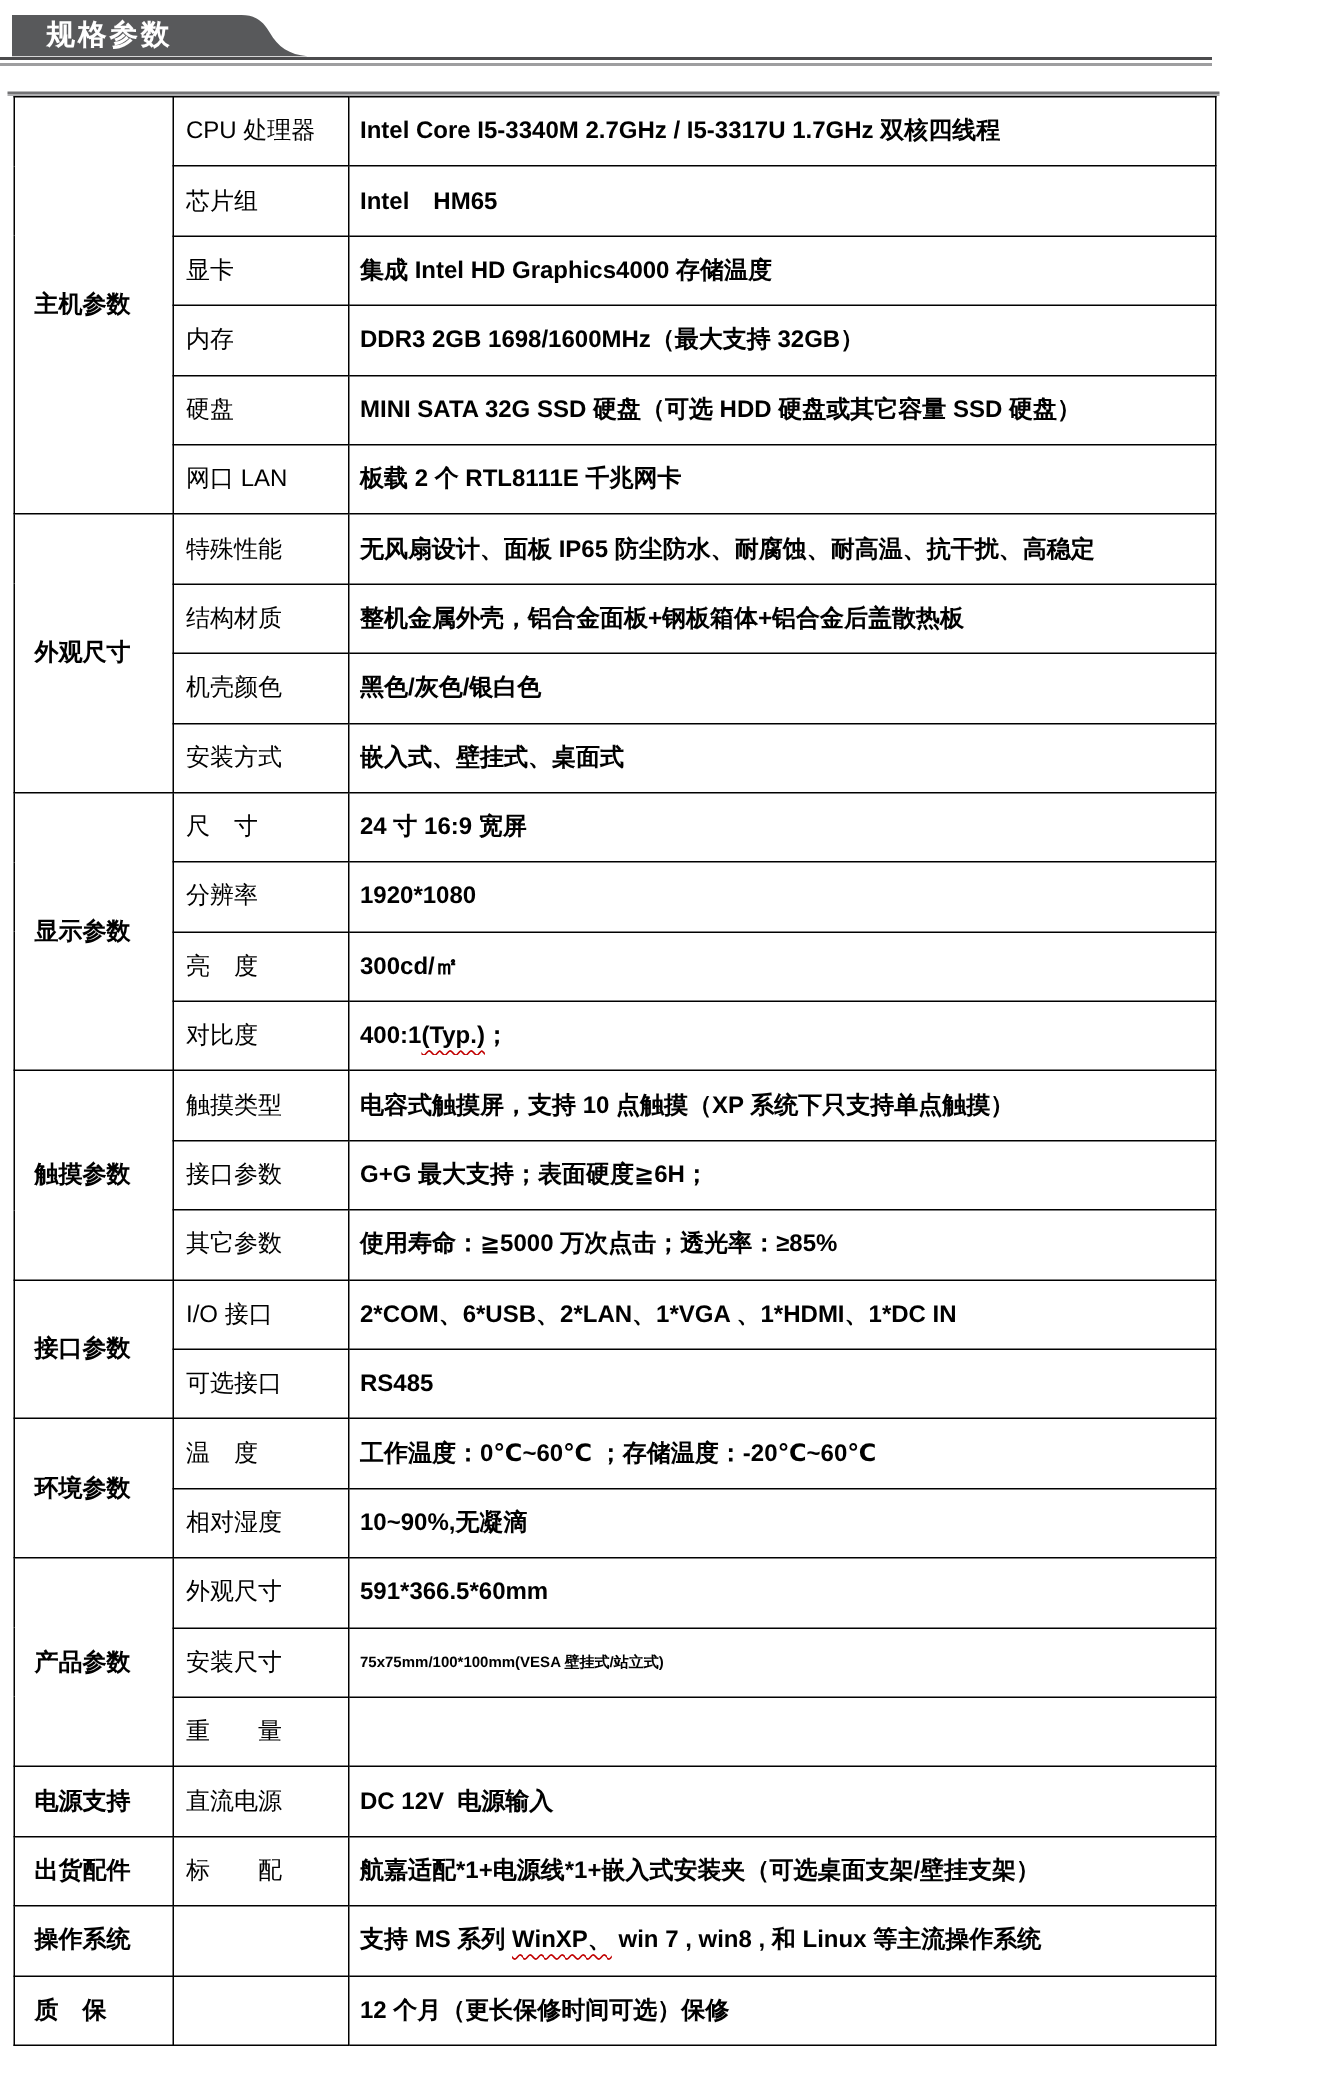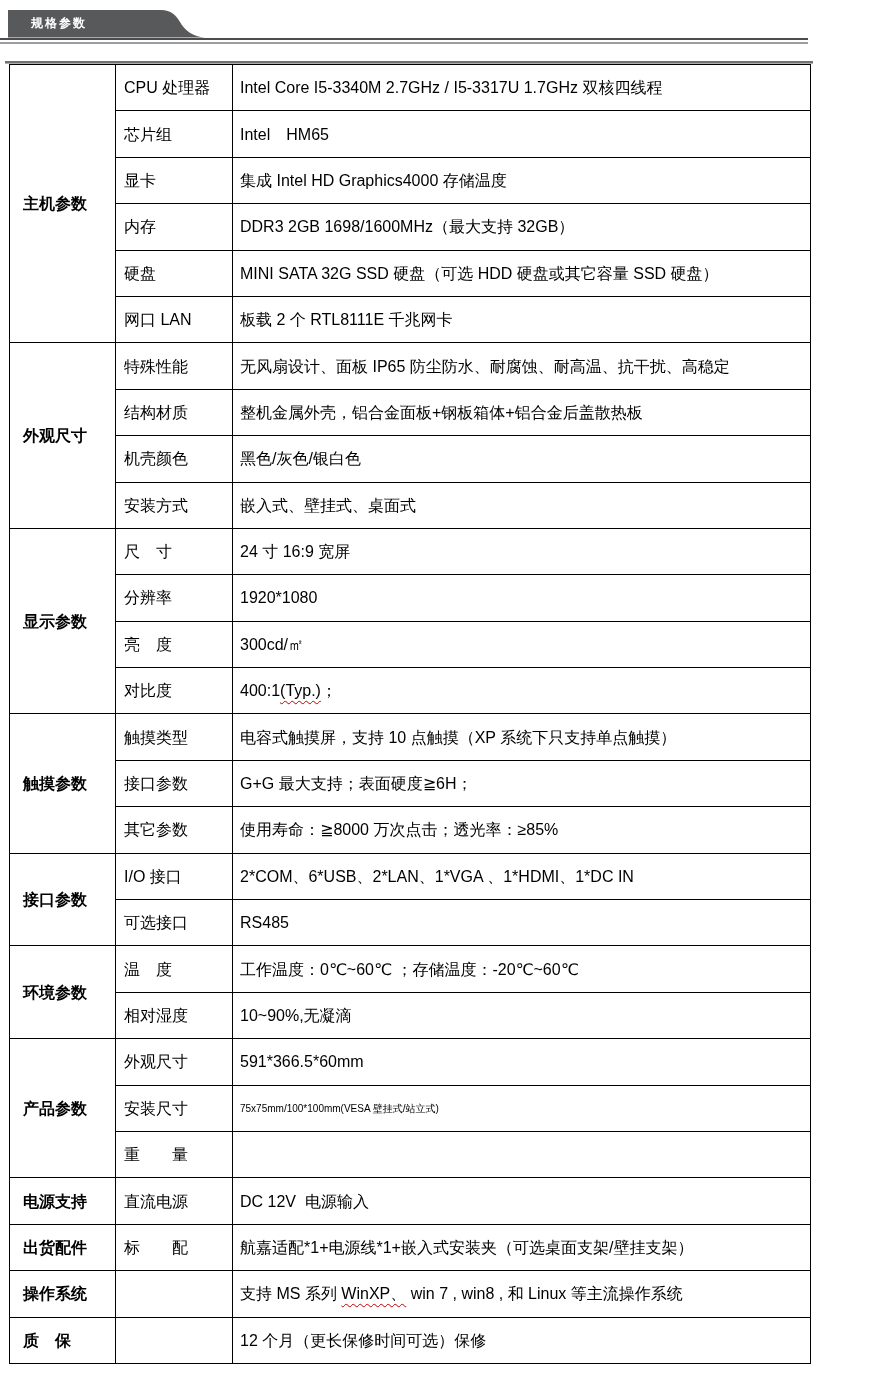--- a/index.html
+++ b/index.html
@@ -5,21 +5,21 @@
   html,body{margin:0;padding:0;background:#ffffff;}
   body{
     width:891px;height:1391px;position:relative;
     font-family:"Liberation Sans","DejaVu Sans",sans-serif;
     color:#000;
   }
   .banner{position:absolute;left:8px;top:10px;width:200px;height:28px;}
   .banner svg{position:absolute;left:0;top:0;}
   .banner .banner-title{
     position:absolute;left:23px;top:0;height:27px;line-height:27px;
-    color:#ffffff;font-size:12px;font-weight:bold;letter-spacing:2px;
+    color:#ffffff;font-size:19px;font-weight:bold;letter-spacing:2px;
     white-space:nowrap;
   }
   .double-rule{position:absolute;left:0;top:38px;width:808px;}
   .double-rule .l1{height:2px;background:#4c4c4e;}
   .double-rule .gap{height:2px;background:#ffffff;}
   .double-rule .l2{height:2px;background:#9e9ea0;}
   .table-top-rule{
     position:absolute;left:5px;top:61px;width:808px;height:3px;
     background:linear-gradient(to bottom,#727274 0,#727274 2px,#aeaeb0 2px,#aeaeb0 3px);
   }
@@ -27,21 +27,21 @@
     position:absolute;left:9px;top:64px;width:801px;
     border-collapse:collapse;table-layout:fixed;
   }
   table.spec td{
     border:1px solid #000;height:45.4px;vertical-align:middle;
     font-size:16px;line-height:21px;
     white-space:pre-wrap;overflow:hidden;
   }
   td.cat{font-weight:bold;font-size:17px;padding:0 2px 0 13px;}
   td.param{padding:0 2px 0 8px;}
-  td.value{padding:0 6px 0 7px;}
+  td.value{padding:0 6px 0 7px;font-weight:bold;}
   td.value.small{font-size:10px;}
   .wavy{
     text-decoration-line:underline;
     text-decoration-style:wavy;
     text-decoration-color:#c00000;
     text-decoration-thickness:1px;
     text-underline-offset:4px;
   }
 </style>
 </head>
@@ -132,21 +132,21 @@
         <td class="cat" rowspan="3">触摸参数</td>
         <td class="param">触摸类型</td>
         <td class="value">电容式触摸屏，支持 10 点触摸（XP 系统下只支持单点触摸）</td>
       </tr>
       <tr>
         <td class="param">接口参数</td>
         <td class="value">G+G 最大支持；表面硬度≧6H；</td>
       </tr>
       <tr>
         <td class="param">其它参数</td>
-        <td class="value">使用寿命：≧8000 万次点击；透光率：≥85%</td>
+        <td class="value">使用寿命：≧5000 万次点击；透光率：≥85%</td>
       </tr>
       <tr>
         <td class="cat" rowspan="2">接口参数</td>
         <td class="param">I/O 接口</td>
         <td class="value">2*COM、6*USB、2*LAN、1*VGA 、1*HDMI、1*DC IN</td>
       </tr>
       <tr>
         <td class="param">可选接口</td>
         <td class="value">RS485</td>
       </tr>

